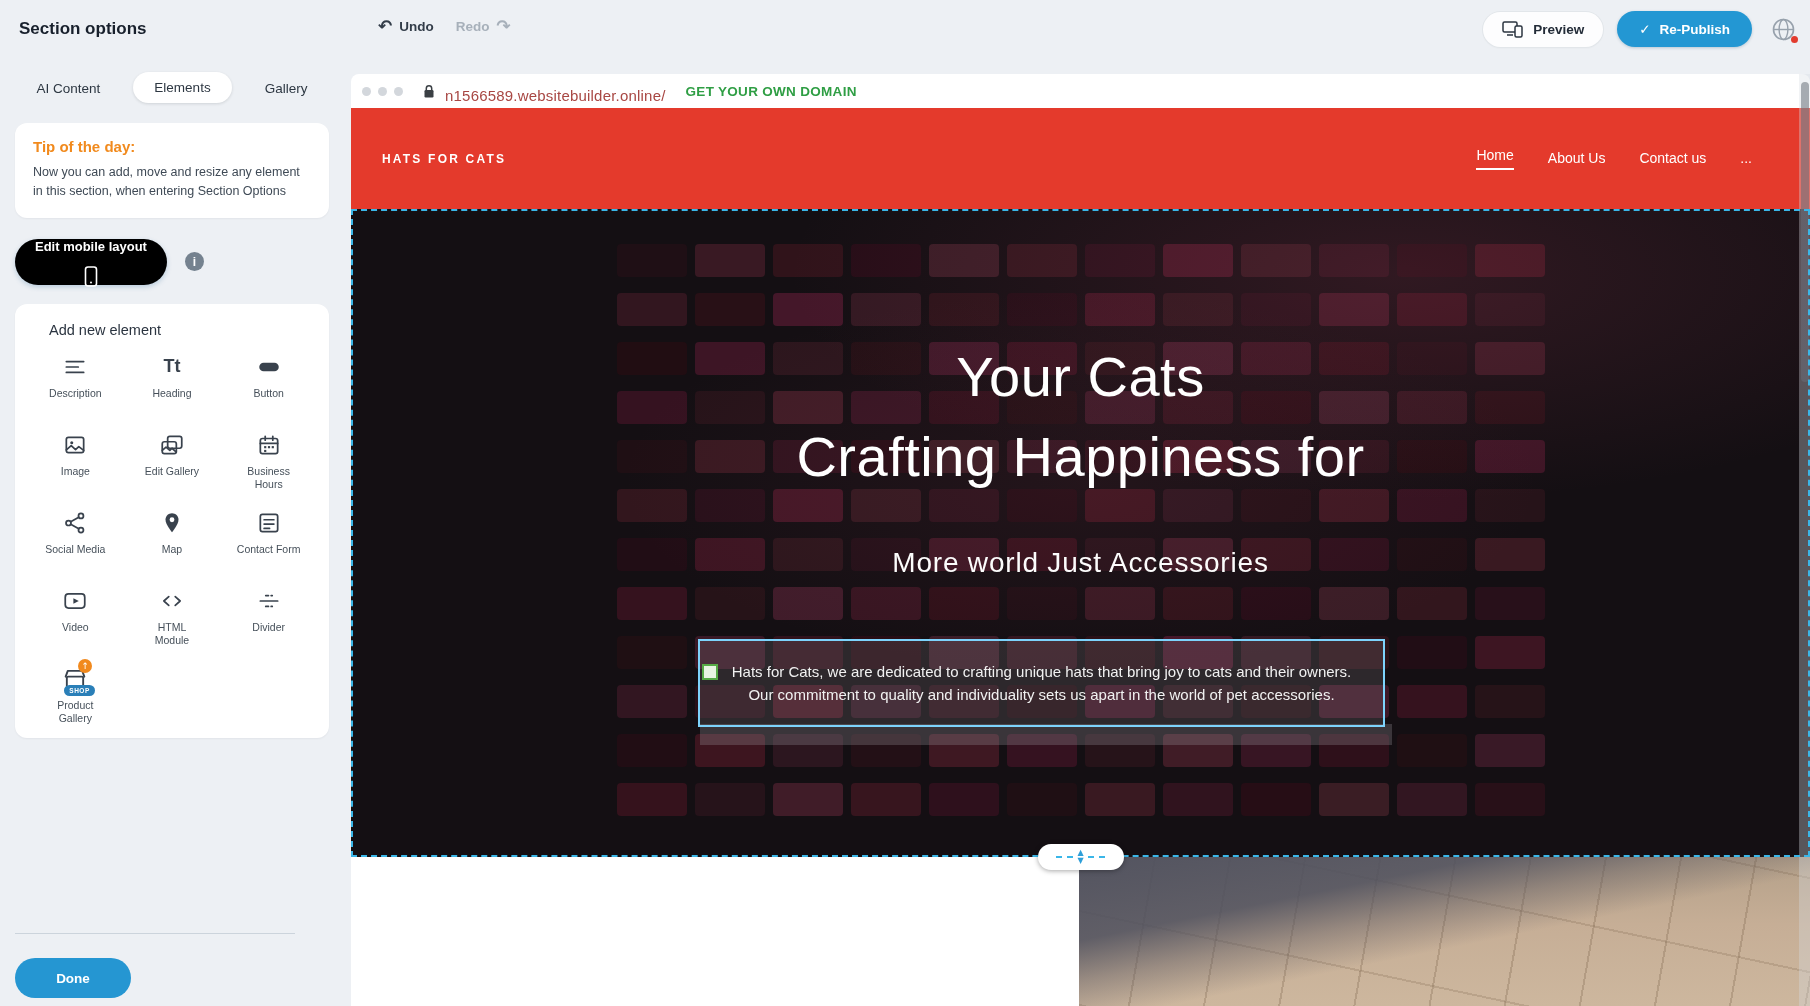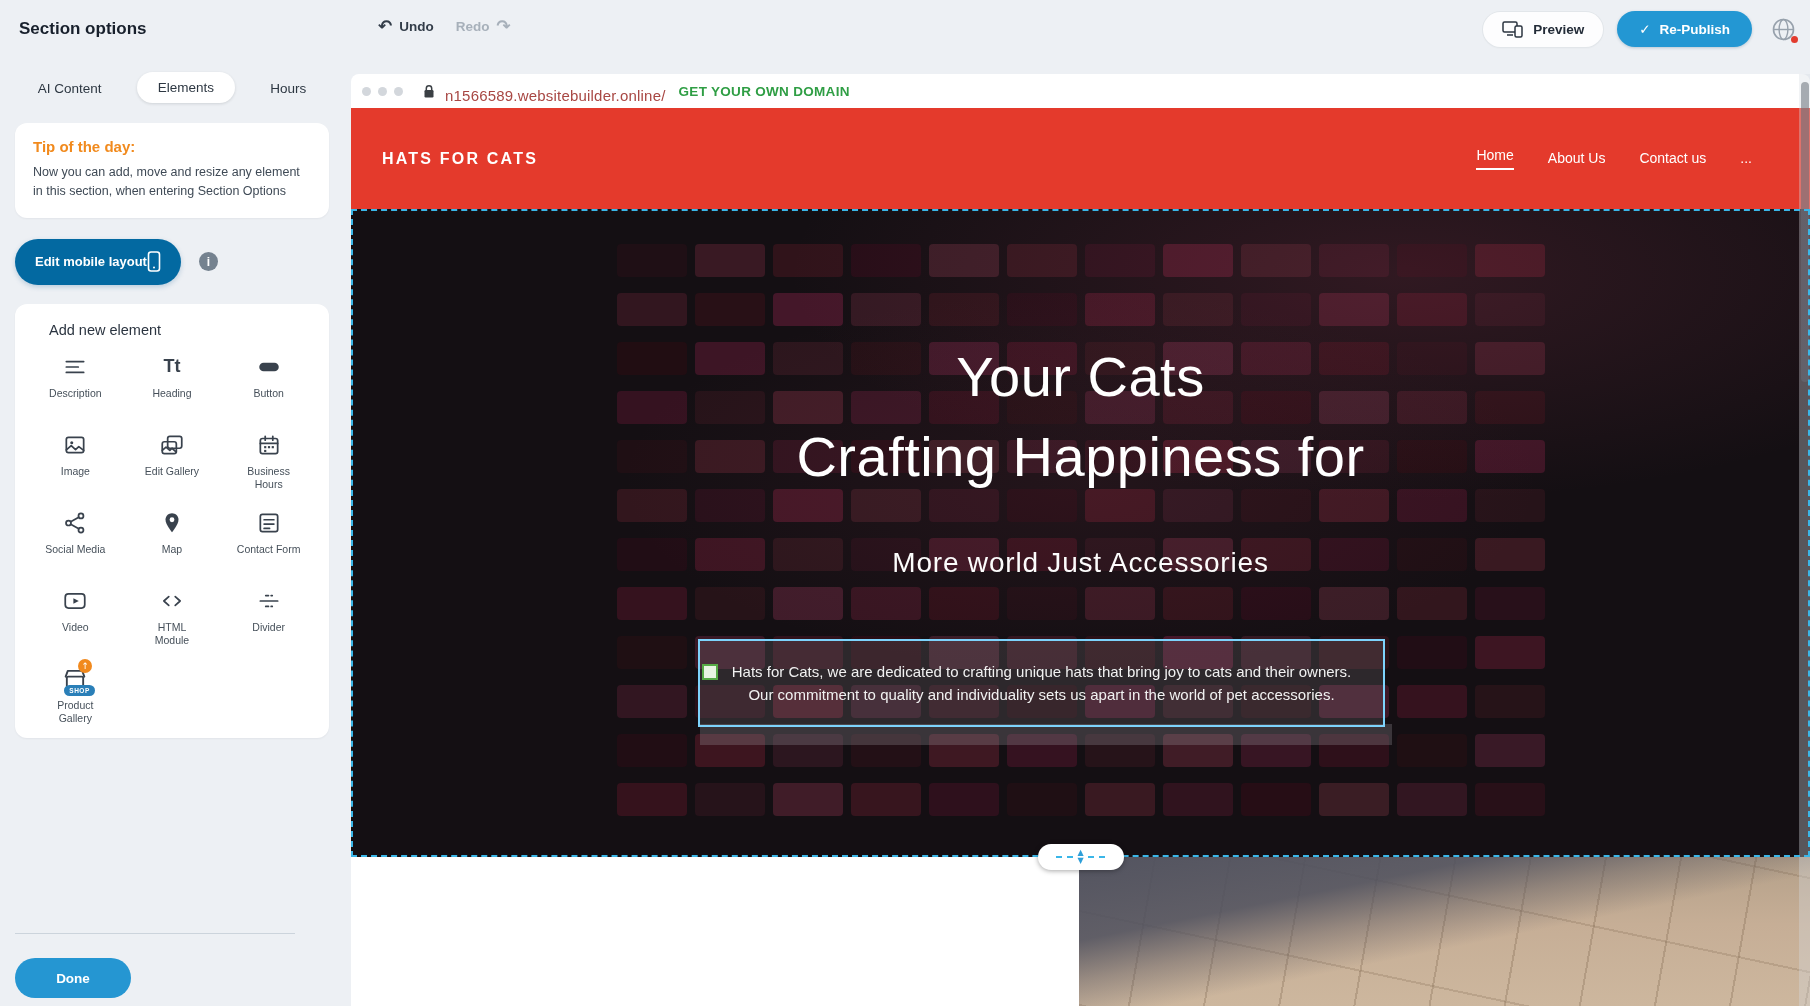--- a/index.html
+++ b/index.html
@@ -30,22 +30,22 @@
   
   .sidebar { position: absolute; left: 0; top: 58px; width: 351px; bottom: 0; }
   .tabs { margin: 14px 0 0 15px; width: 314px; display: flex; justify-content: space-around; align-items: flex-end; }
   .tab { font-size: 13.5px; color: #2d3742; padding: 7px 10px; cursor: pointer; border-radius: 16px; }
   .tab.active { background: #fff; padding: 8px 21px; box-shadow: 0 1px 3px rgba(27,36,44,.14); }
   .card { background: #fff; border-radius: 12px; box-shadow: 0 1px 2px rgba(16,24,40,.05); }
   .tip-card { margin: 20px 0 0 15px; width: 314px; padding: 15px 18px 17px; }
   .tip-title { color: #f18a1d; font-weight: bold; font-size: 15px; margin-bottom: 8px; }
   .tip-body { font-size: 12.5px; color: #3f4a56; line-height: 1.5; }
   .mobile-row { margin: 21px 0 0 15px; display: flex; align-items: center; gap: 18px; }
-  .mobile-btn { background: #0369a1; height: 46px; border-radius: 23px; padding: 0 20px; color: #fff; font-size: 13px;
-    font-weight: bold; display: flex; align-items: center; cursor: pointer; box-shadow: 0 2px 5px rgba(30,100,150,.25); }
+  .mobile-btn { background: #000000; height: 46px; border-radius: 23px; padding: 0 20px; color: #fff; font-size: 13px;
+    font-weight: bold; display: flex; align-items: center; gap: 12px; cursor: pointer; box-shadow: 0 2px 5px rgba(30,100,150,.25); flex-direction: column; }
   .info-dot { width: 19px; height: 19px; border-radius: 50%; background: #75828f; color: #fff; font-size: 12px; font-weight: bold;
     display: flex; align-items: center; justify-content: center; cursor: pointer; }
   .add-card { margin: 19px 0 0 15px; width: 314px; padding: 16px 12px 10px; }
   .add-title { font-size: 14.5px; color: #2b3440; margin: 2px 0 14px 22px; }
   .el-grid { display: grid; grid-template-columns: repeat(3, 1fr); row-gap: 14px; }
   .el-cell { display: flex; flex-direction: column; align-items: center; cursor: pointer; min-height: 64px; }
   .el-icon { height: 30px; display: flex; align-items: center; justify-content: center; position: relative; }
   .el-icon svg { stroke: #39424d; stroke-width: 1.6; fill: none; stroke-linecap: round; stroke-linejoin: round; }
   .el-label { margin-top: 5px; font-size: 10.5px; color: #46505a; text-align: center; line-height: 1.25; max-width: 64px; }
   .tt { font-size: 18px; font-weight: bold; color: #39424d; }
@@ -57,26 +57,26 @@
   .done-btn { position: absolute; bottom: 8px; left: 15px; width: 116px; height: 40px; border-radius: 20px; background: #2596d2;
     color: #fff; font-size: 13.5px; font-weight: bold; display: flex; align-items: center; justify-content: center; cursor: pointer; }
 
   
   .main { position: absolute; left: 351px; top: 58px; right: 0; bottom: 0; }
   .chrome { position: absolute; top: 16px; left: 0; right: 0; height: 34px; background: #fff; border-radius: 8px 8px 0 0;
     display: flex; align-items: center; padding-left: 11px; }
   .dots { display: flex; gap: 7px; }
   .dot { width: 9px; height: 9px; border-radius: 50%; background: #d3d7dc; }
   .url { margin-left: 10px; font-size: 15px; color: #a84743; letter-spacing: .2px; margin-top: 8px; }
-  .get-domain { margin-left: 13px; font-size: 13.5px; font-weight: bold; color: #2f9e44; letter-spacing: .3px; cursor: pointer; }
+  .get-domain { margin-left: 20px; font-size: 13.5px; font-weight: bold; color: #2f9e44; letter-spacing: .3px; cursor: pointer; }
   .lock { margin-left: 20px; display: flex; }
 
   .site { position: absolute; top: 50px; left: 0; right: 0; bottom: 0; background: #fff; }
   .site-header { height: 101px; background: #e43a2c; display: flex; align-items: center; }
-  .site-logo { margin-left: 31px; color: #fff; font-weight: bold; font-size: 16px; letter-spacing: 2.2px; }
+  .site-logo { margin-left: 31px; color: #fff; font-weight: bold; font-size: 12px; letter-spacing: 2.2px; }
   .site-nav { margin-left: auto; margin-right: 58px; display: flex; align-items: center; gap: 34px; }
   .nav-item { color: #fff; font-size: 14px; cursor: pointer; padding-bottom: 2px; }
   .nav-item.active { border-bottom: 2px solid #fff; padding-bottom: 5px; }
 
   .hero { position: relative; height: 648px; background: #140f13; }
   .tiles { position: absolute; top: 35px; left: 50%; transform: translateX(-50%);
     display: grid; grid-template-columns: repeat(12, 70px); grid-auto-rows: 33px; column-gap: 8px; row-gap: 16px; z-index: 0; }
   .tile { border-radius: 4px; }
   .hero-glow { position: absolute; inset: 0; z-index: 1; pointer-events: none;
     background: radial-gradient(60% 50% at 72% 10%, rgba(150,60,85,.22), transparent 70%),
@@ -148,21 +148,21 @@
       </span>
       <span class="globe-dot"></span>
     </div>
   </div>
 </div>
 
 <div class="sidebar">
   <div class="tabs">
     <div class="tab">AI Content</div>
     <div class="tab active">Elements</div>
-    <div class="tab">Hours</div>
+    <div class="tab">Gallery</div>
   </div>
 
   <div class="card tip-card">
     <div class="tip-title">Tip of the day:</div>
     <div class="tip-body">Now you can add, move and resize any element in this section, when entering Section Options</div>
   </div>
 
   <div class="mobile-row">
     <div class="mobile-btn">
       <span>Edit mobile layout</span>

